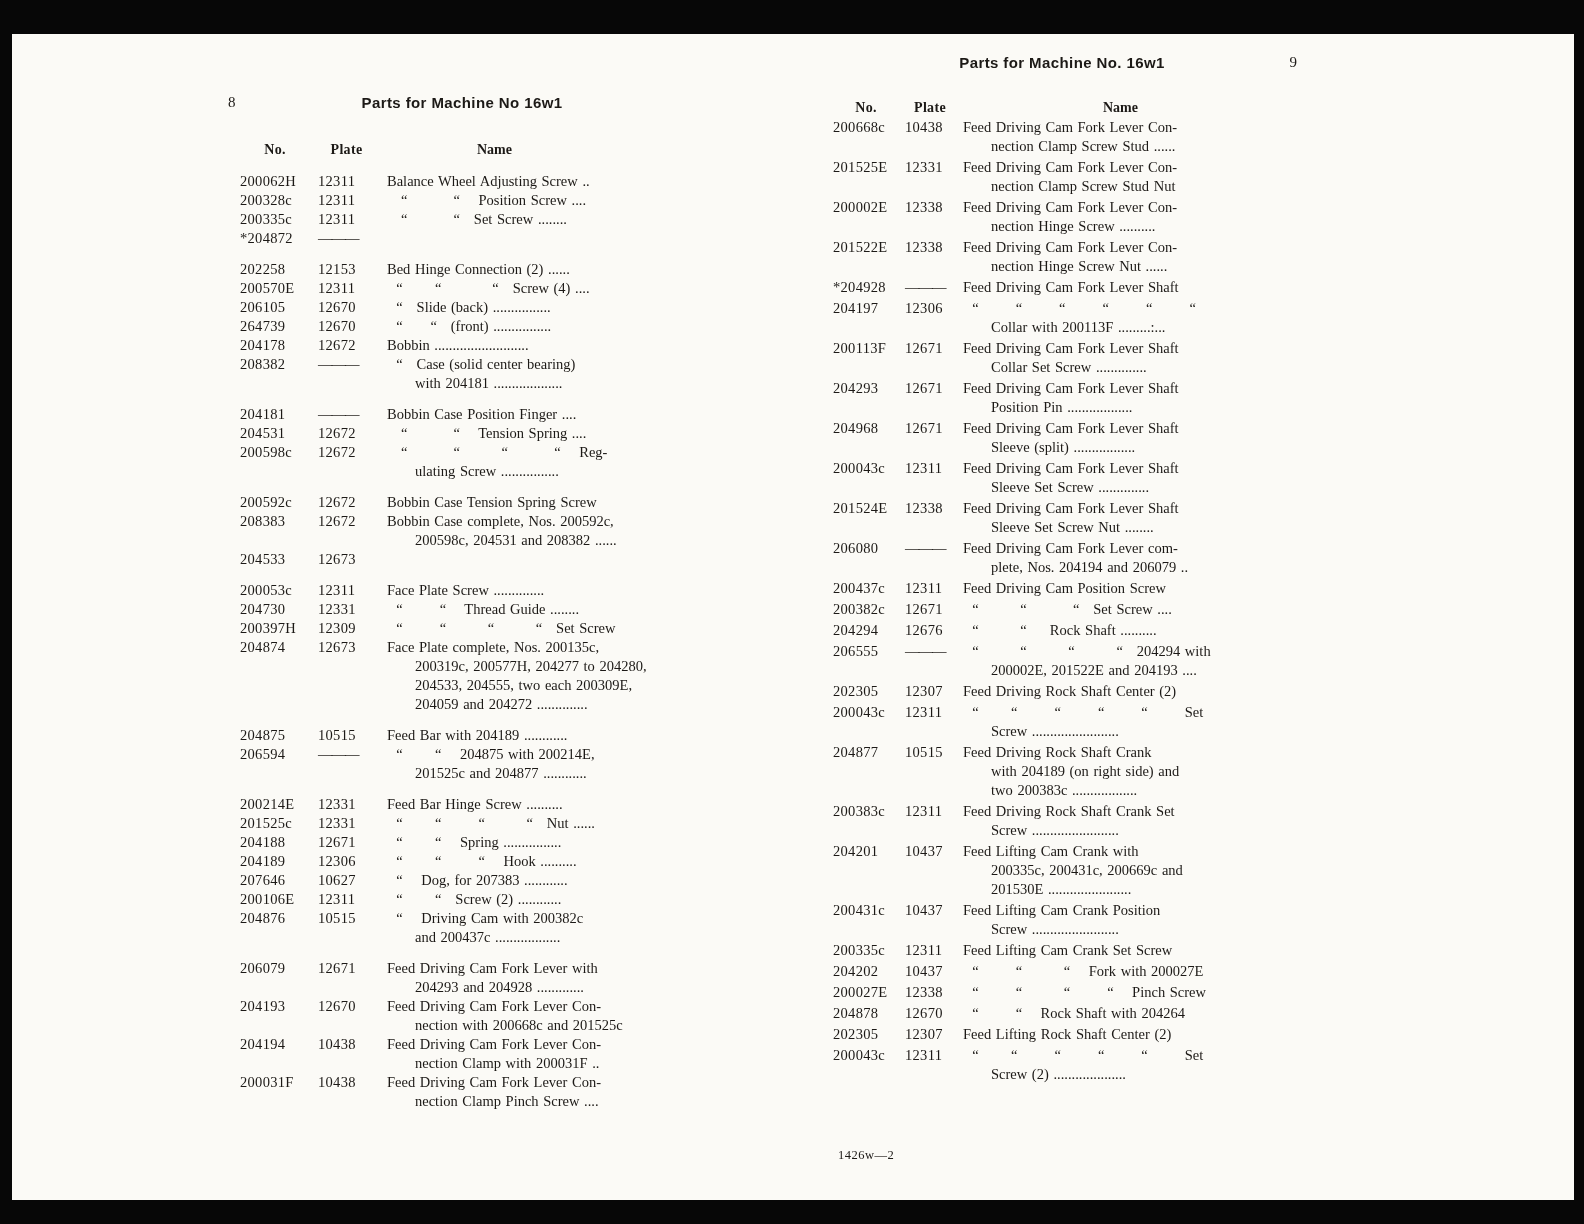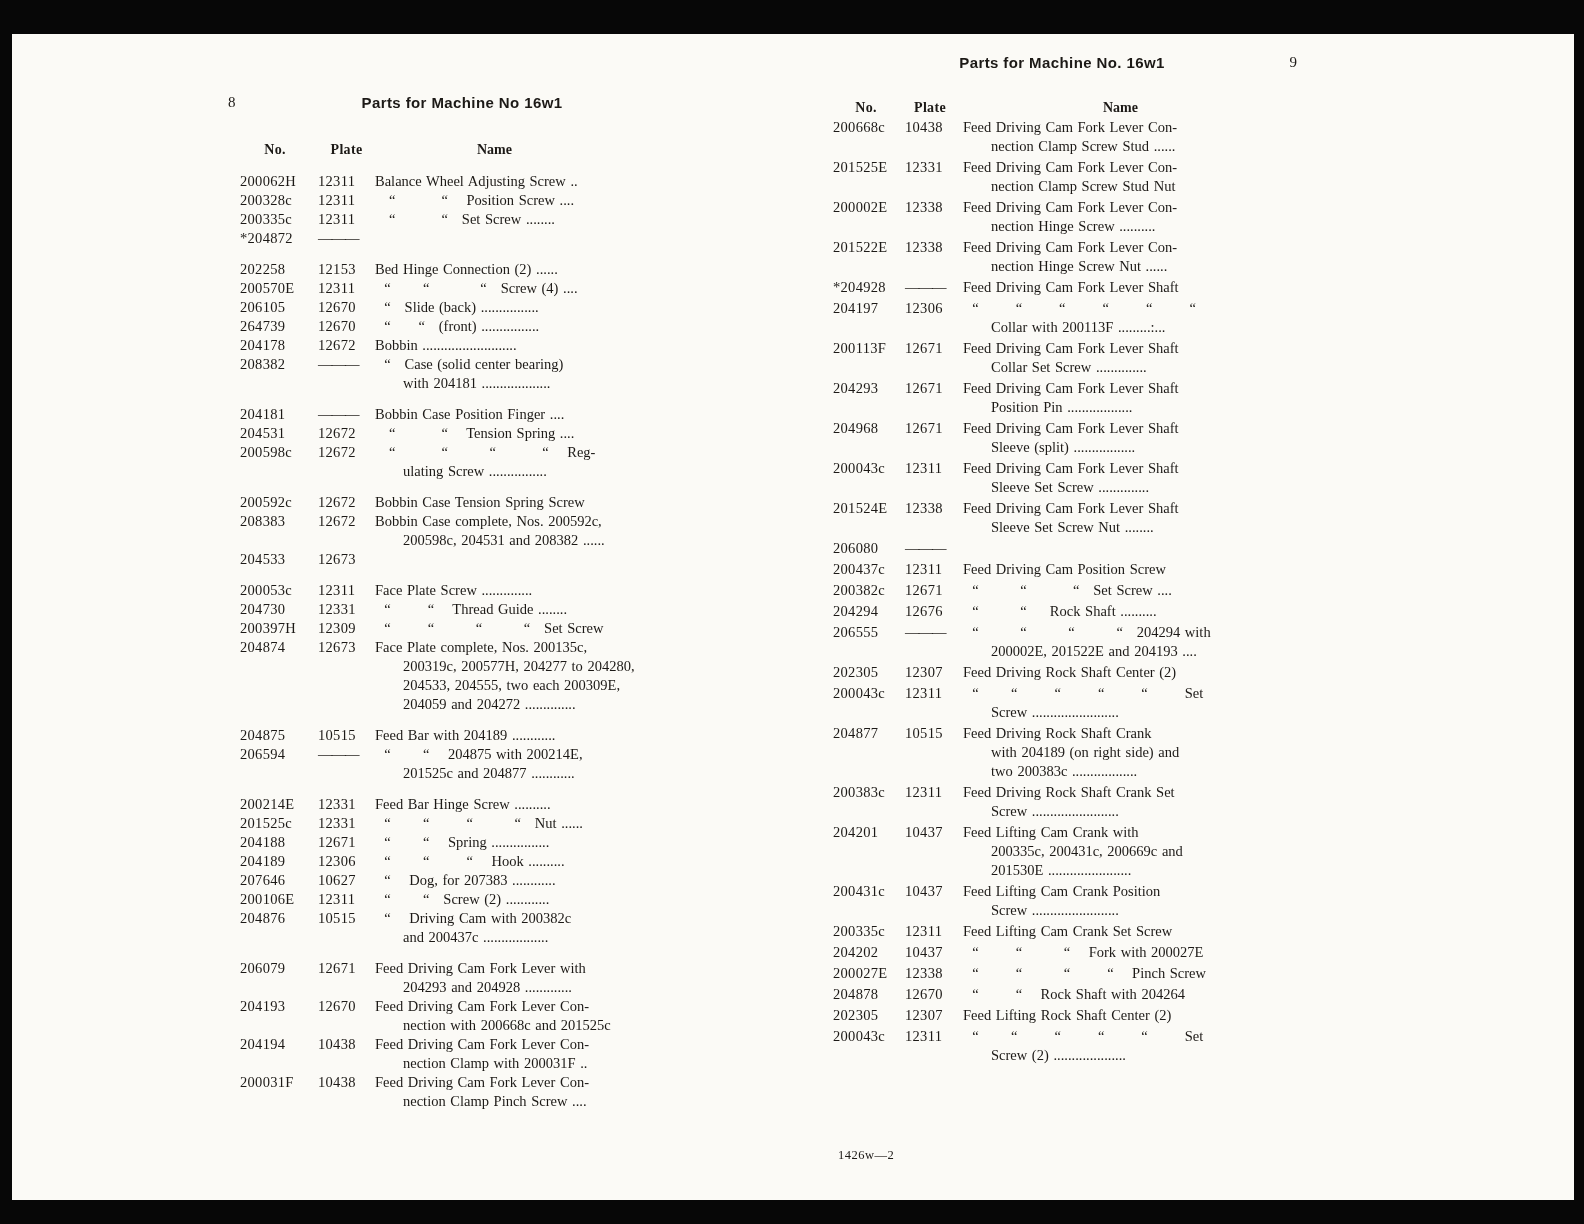--- a/index.html
+++ b/index.html
@@ -40,21 +40,21 @@
   .row{display:flex;align-items:flex-start;font-size:14.5px;line-height:19px;}
   .page-right .row{margin-bottom:2px;}
   .row.gap{margin-top:12px;}
 
   .cell-no{letter-spacing:.3px;white-space:pre;}
   .cell-plate{letter-spacing:.3px;white-space:pre;}
   .cell-name{white-space:pre;word-spacing:1px;}
 
   .page-left .cell-no{margin-left:18px;width:70px;}
   .page-left .cell-plate{margin-left:8px;width:57px;}
-  .page-left .cell-name{}
+  .page-left .cell-name{margin-left:12px;}
 
   .page-right .cell-no{margin-left:6px;width:66px;}
   .page-right .cell-plate{margin-left:6px;width:50px;}
   .page-right .cell-name{margin-left:8px;}
 
   .col-headers .cell-no{text-align:center;}
   .col-headers .cell-plate{text-align:center;}
   .page-left  .col-headers .cell-name{margin-left:12px;text-indent:90px;}
   .page-right .col-headers .cell-name{margin-left:8px;text-indent:140px;}
 
@@ -312,20 +312,21 @@
           <span class="cell-name"><div class="name-line">Feed Driving Cam Fork Lever Shaft</div><div class="name-line cont">Sleeve Set Screw ..............</div></span>
         </div>
         <div class="row">
           <span class="cell-no">201524E</span>
           <span class="cell-plate">12338</span>
           <span class="cell-name"><div class="name-line">Feed Driving Cam Fork Lever Shaft</div><div class="name-line cont">Sleeve Set Screw Nut ........</div></span>
         </div>
         <div class="row">
           <span class="cell-no">206080</span>
           <span class="cell-plate plate-dash">———</span>
+          <span class="cell-name"><div class="name-line">Feed Driving Cam Fork Lever com-</div><div class="name-line cont">plete, Nos. 204194 and 206079 ..</div></span>
         </div>
         <div class="row">
           <span class="cell-no">200437c</span>
           <span class="cell-plate">12311</span>
           <span class="cell-name"><div class="name-line">Feed Driving Cam Position Screw</div></span>
         </div>
         <div class="row">
           <span class="cell-no">200382c</span>
           <span class="cell-plate">12671</span>
           <span class="cell-name"><div class="name-line">  “         “          “   Set Screw ....</div></span>

